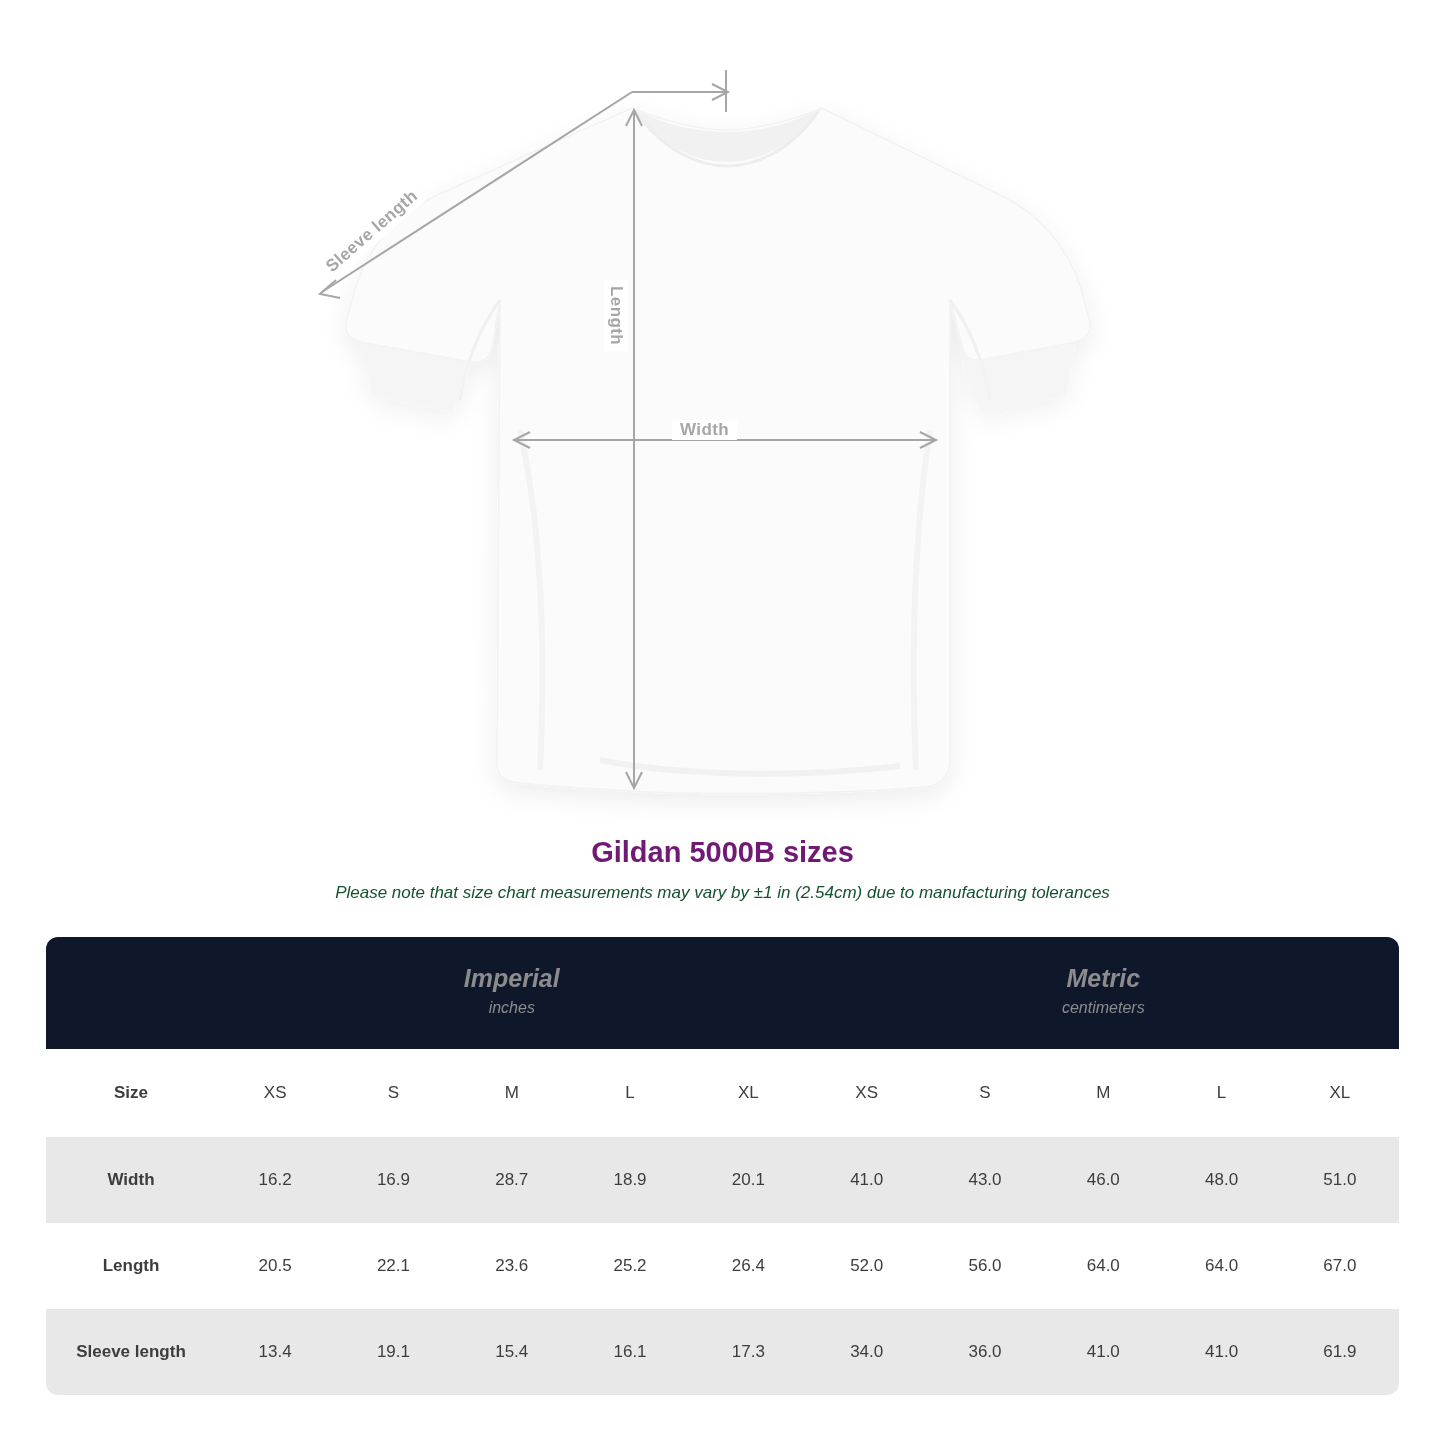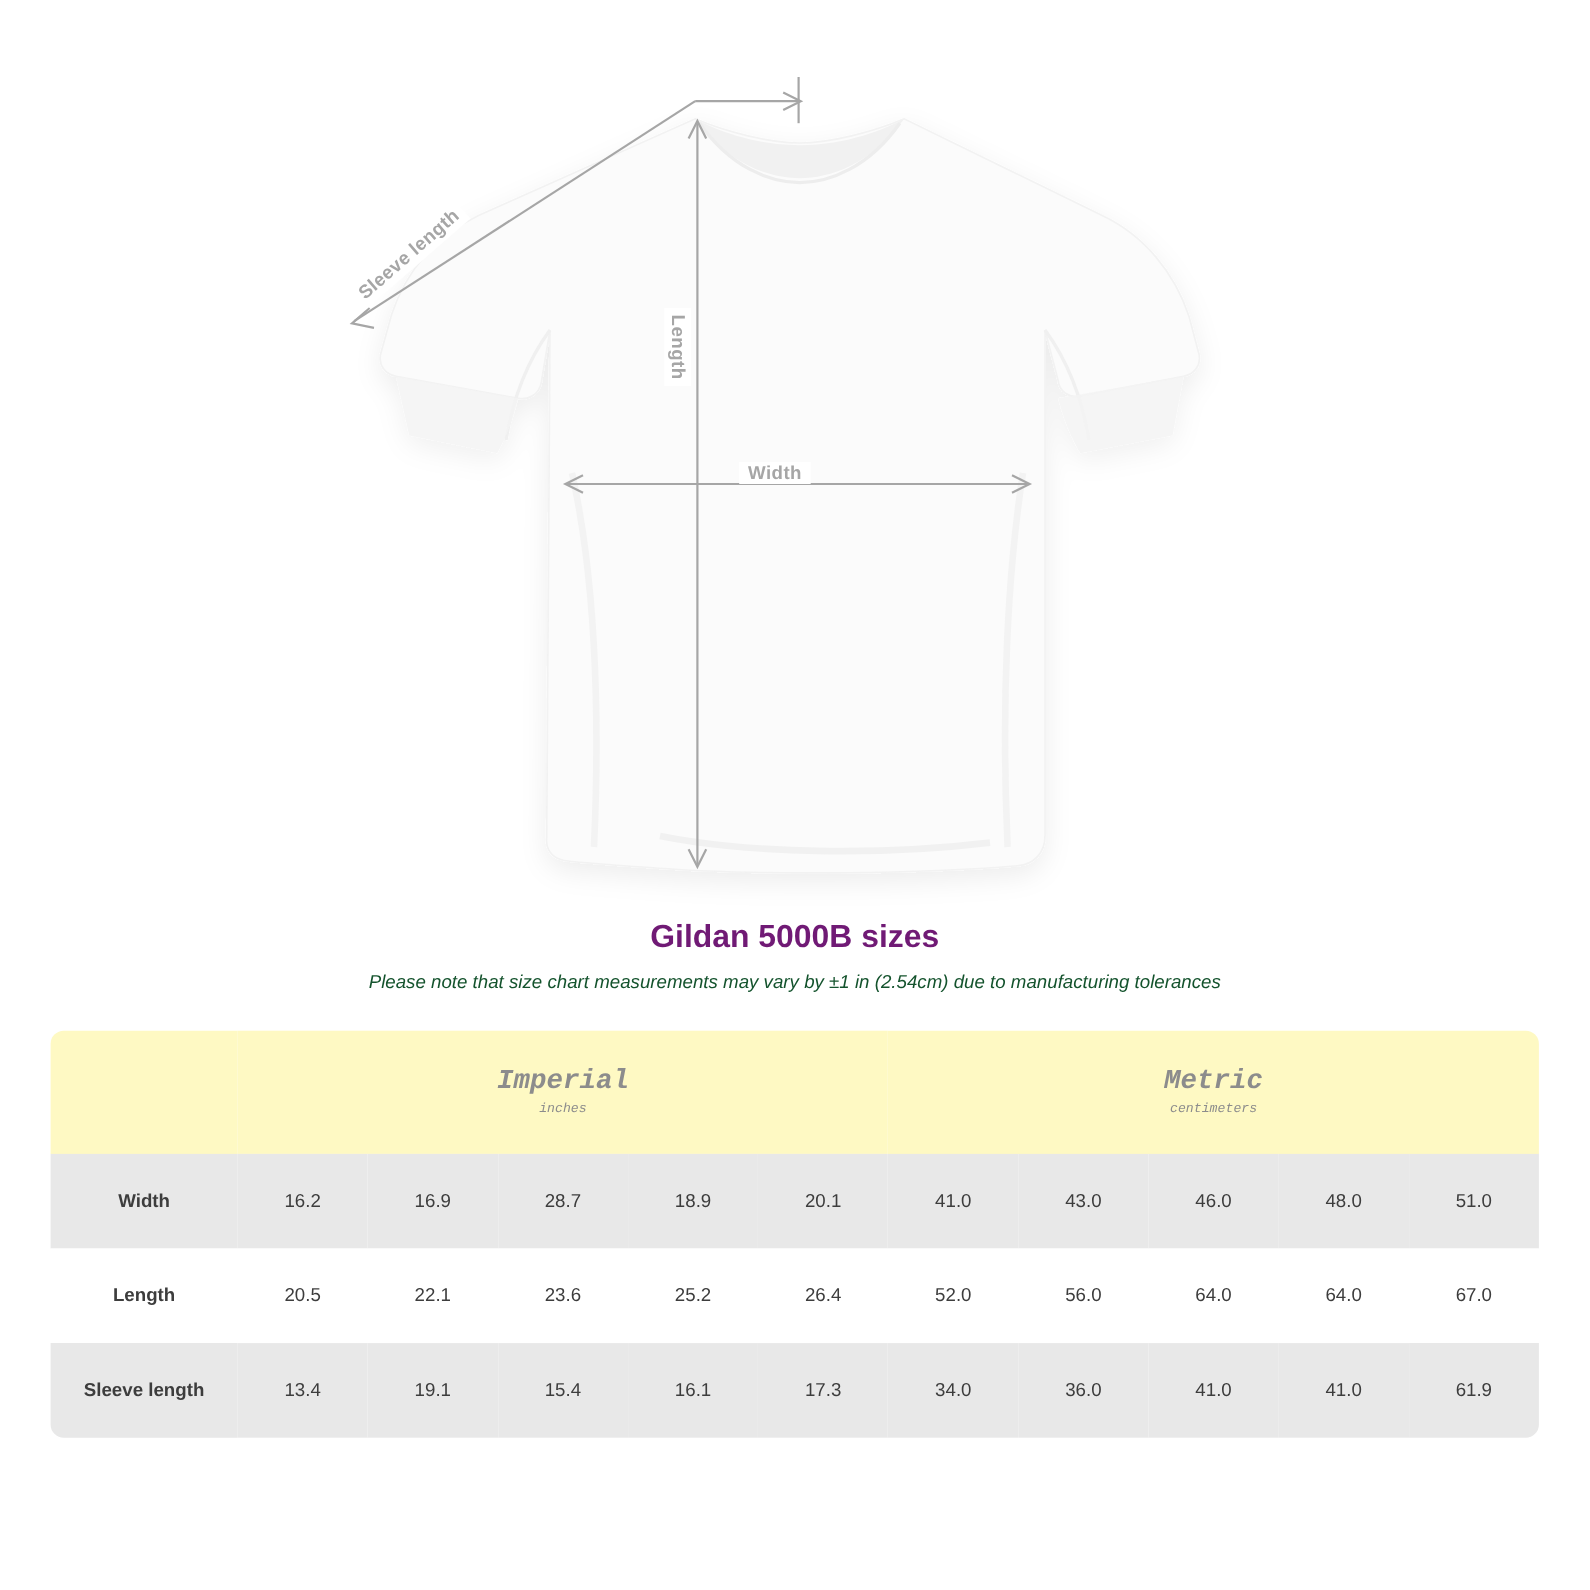--- a/index.html
+++ b/index.html
@@ -92,40 +92,39 @@
   table.size-table td,
   table.size-table th {
     border: none;
     text-align: center;
     font-size: 17px;
     color: #3d3d3d;
     font-weight: normal;
   }
 
   .unit-row td {
-    background: #fef9c3;
+    background: #0f172a;
     height: 110px;
     vertical-align: middle;
-    font-family: Liberation Mono, monospace;
   }
   .unit-row td.first {
     border-top-left-radius: 12px;
   }
   .unit-row td.last {
     border-top-right-radius: 12px;
   }
   .unit-name {
     font-size: 25px;
     font-style: italic;
     font-weight: bold;
     color: #8c8c8c;
     line-height: 1.25;
   }
   .unit-sub {
-    font-size: 12px;
+    font-size: 16px;
     font-style: italic;
     color: #8c8c8c;
     line-height: 1.8;
   }
 
   .head-row td {
     background: #ffffff;
     height: 86px;
     vertical-align: middle;
     font-size: 18px;
@@ -263,20 +262,33 @@
           <td colspan="5">
             <div class="unit-name">Imperial</div>
             <div class="unit-sub">inches</div>
           </td>
           <td colspan="5" class="last">
             <div class="unit-name">Metric</div>
             <div class="unit-sub">centimeters</div>
           </td>
         </tr>
 
+        <tr class="head-row">
+          <td class="rowlabel">Size</td>
+          <td>XS</td>
+          <td>S</td>
+          <td>M</td>
+          <td>L</td>
+          <td>XL</td>
+          <td>XS</td>
+          <td>S</td>
+          <td>M</td>
+          <td>L</td>
+          <td>XL</td>
+        </tr>
 
         <tr class="data-row alt">
           <td class="rowlabel first">Width</td>
           <td>16.2</td>
           <td>16.9</td>
           <td>28.7</td>
           <td>18.9</td>
           <td>20.1</td>
           <td>41.0</td>
           <td>43.0</td>

